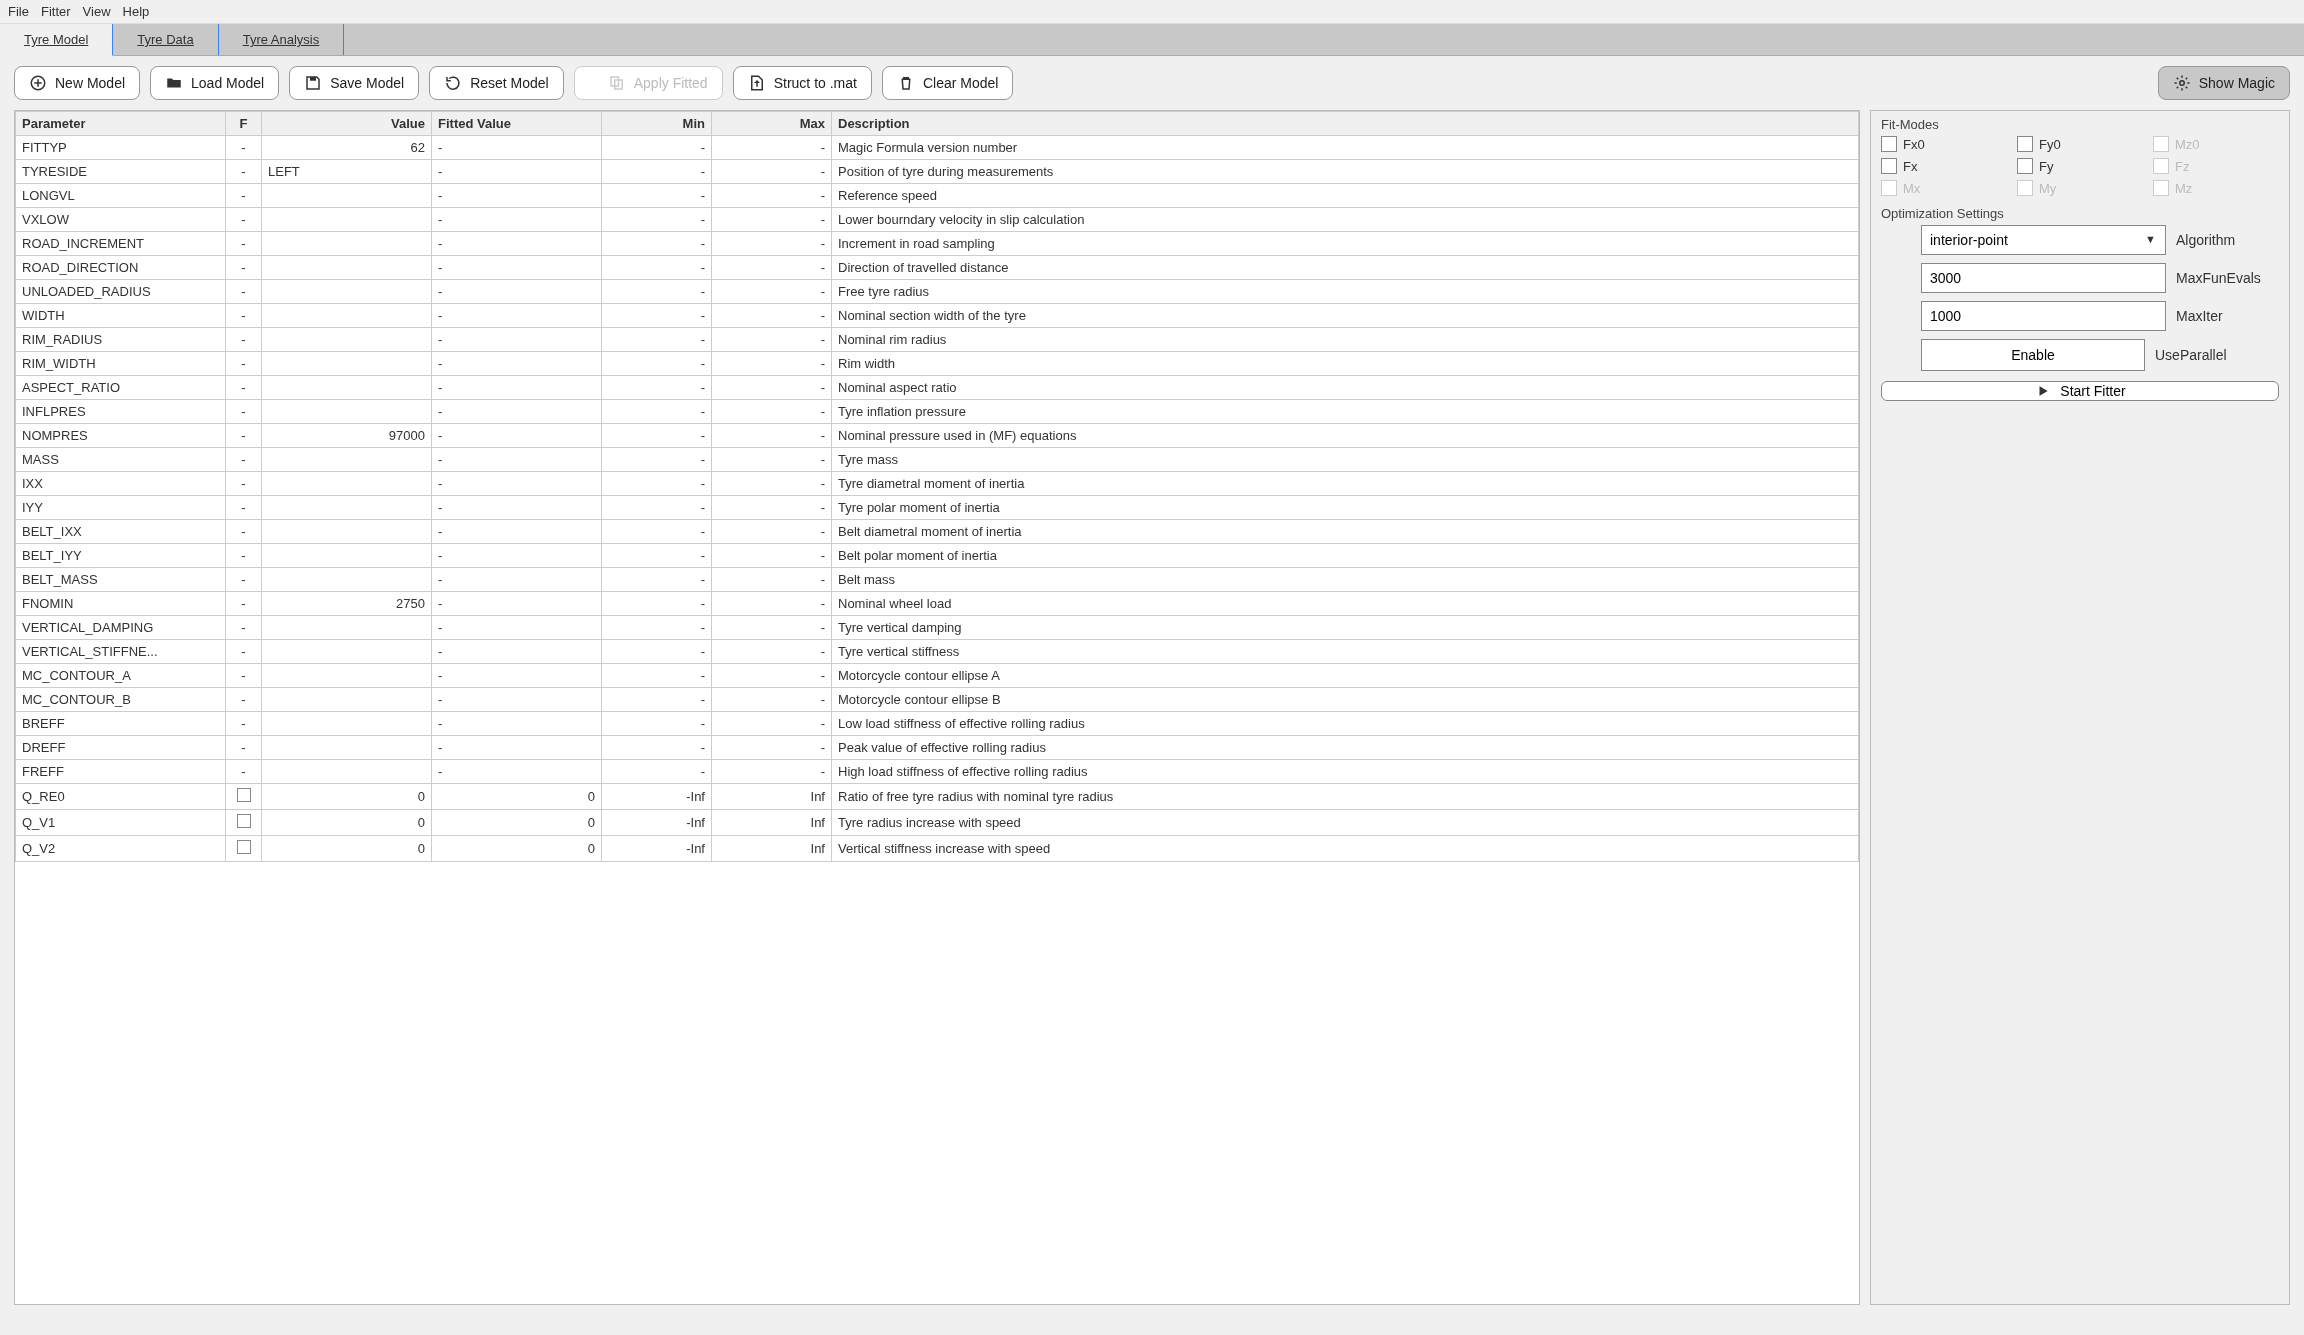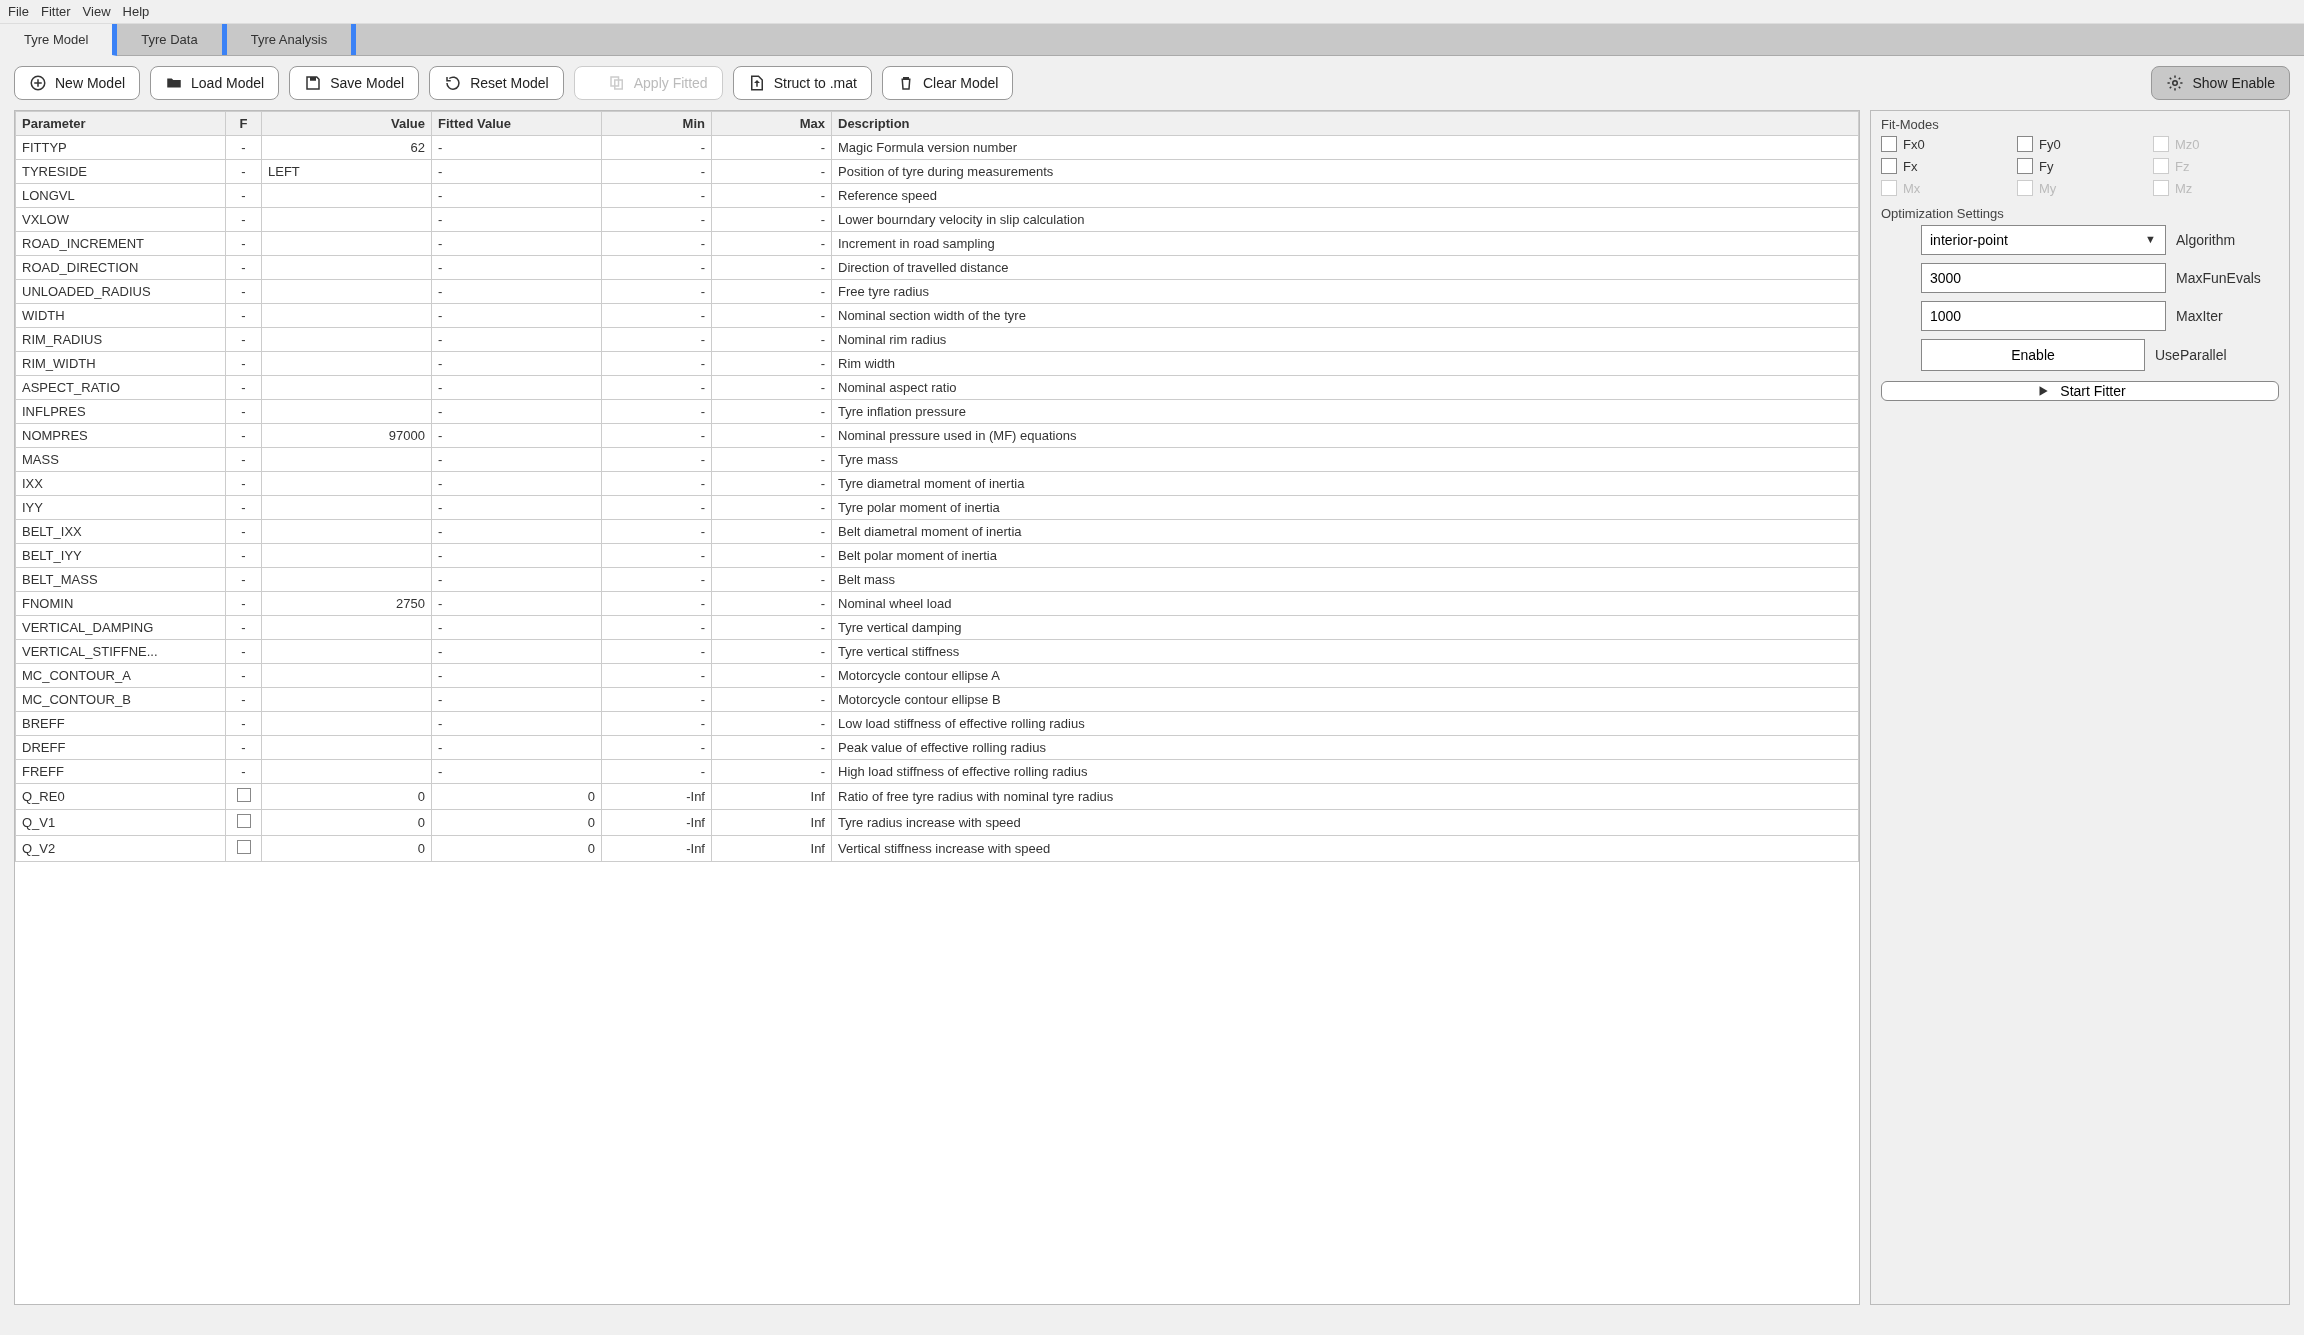--- a/index.html
+++ b/index.html
@@ -21,22 +21,23 @@
 }
 .menubar span { cursor: pointer; }
 .tabs {
   display: flex;
   background: #c8c8c8;
   border-bottom: 1px solid #aaa;
 }
 .tab {
   padding: 8px 24px;
   background: #c8c8c8;
-  border-right: 5px solid #3b82f6;
+  border-right: 1px solid #3b82f6;
   cursor: pointer;
+  text-decoration: underline;
 }
 .tab.active {
   background: #f0f0f0;
   border-bottom: 1px solid #f0f0f0;
   margin-bottom: -1px;
 }
 .toolbar {
   display: flex;
   gap: 10px;
   padding: 10px 14px;
@@ -270,21 +271,21 @@
     <span>Clear Model</span>
   </button>
   <div class="spacer"></div>
   <button class="btn highlight">
     <span class="icon">
         <svg viewBox="0 0 24 24" width="18" height="18">
           <circle cx="12" cy="12" r="3" fill="none" stroke="#333" stroke-width="2"></circle>
           <path d="M12 2v3M12 19v3M2 12h3M19 12h3M5 5l2 2M17 17l2 2M5 19l2-2M17 7l2-2" stroke="#333" stroke-width="2"></path>
         </svg>
       </span>
-    <span>Show Enable</span>
+    <span>Show Magic</span>
   </button>
 </div>
 
 <div class="main">
   <div class="table-wrap">
     <div class="table-scroll">
       <table>
         <thead>
             <tr id="thead-row">
               <th class="col-param">Parameter</th>

